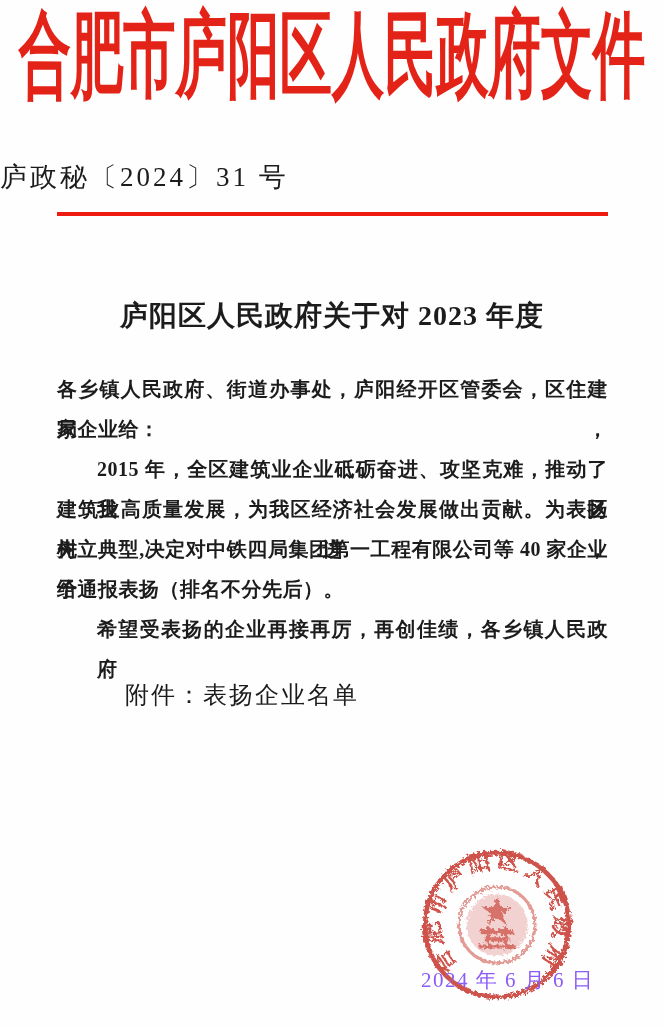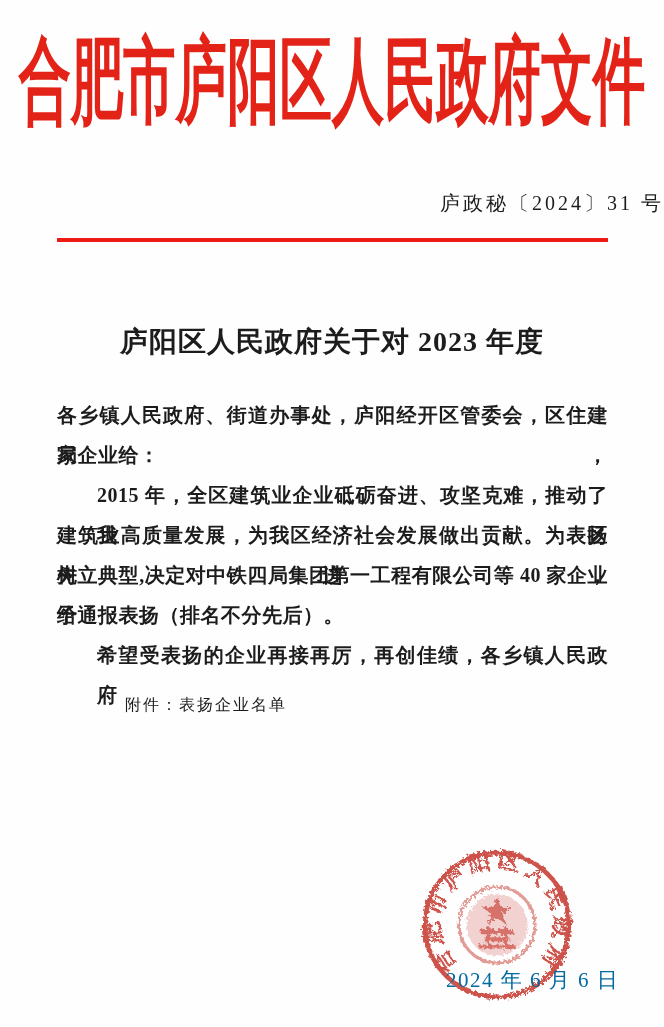--- a/index.html
+++ b/index.html
@@ -7,39 +7,38 @@
     position: relative;
     width: 664px; height: 1027px;
     margin: 0 auto;
     background: #fefefe;
     overflow: hidden;
     font-family: "Liberation Serif", "DejaVu Serif", serif;
     color: #1c1c1c;
   }
   
   .letterhead {
-    padding-top: 26px;
     height: 112px;
     display: flex; align-items: center; justify-content: center;
   }
   .letterhead-text {
     display: inline-block;
     font-size: 58px;
     font-weight: bold;
     color: #e42318;
     white-space: nowrap;
     transform: scale(0.90, 1.62);
     transform-origin: center center;
     letter-spacing: 0px;
   }
   
   .docnum {
     margin-top: 52px;
-    text-align: right;
-    font-size: 20px;
+    text-align: left;
+    font-size: 27px;
     line-height: 26px;
     letter-spacing: 3px;
   }
   
   .red-rule {
     margin: 22px auto 0 auto;
     width: 551px; height: 4px;
     background: #ee1b12;
   }
   
@@ -64,42 +63,42 @@
     font-weight: bold;
   }
   .bline.fill {
     white-space: normal;
     text-align: justify;
     text-align-last: justify;
   }
   .bline.indent { padding-left: 40px; }
   
   .attachment {
-    margin: 16px 0 0 125px;
-    font-size: 16px;
+    margin: 32px 0 0 125px;
+    font-size: 24px;
     line-height: 28px;
     letter-spacing: 2px;
   }
   
   .seal {
     position: absolute;
     left: 419px; top: 847px;
     width: 156px; height: 156px;
     z-index: 1;
     opacity: 0.88;
     mix-blend-mode: multiply;
   }
   
   .issue-date {
     position: absolute;
-    left: 446px; top: 966px;
+    left: 421px; top: 966px;
     z-index: 2;
     font-size: 21px;
     letter-spacing: 1.5px;
-    color: #0369a1;
+    color: #8b5cf6;
     white-space: nowrap;
   }
 </style>
 </head>
 <body>
 
 <div class="page">
 
   <div class="letterhead">
     <span class="letterhead-text">合肥市庐阳区人民政府文件</span>

